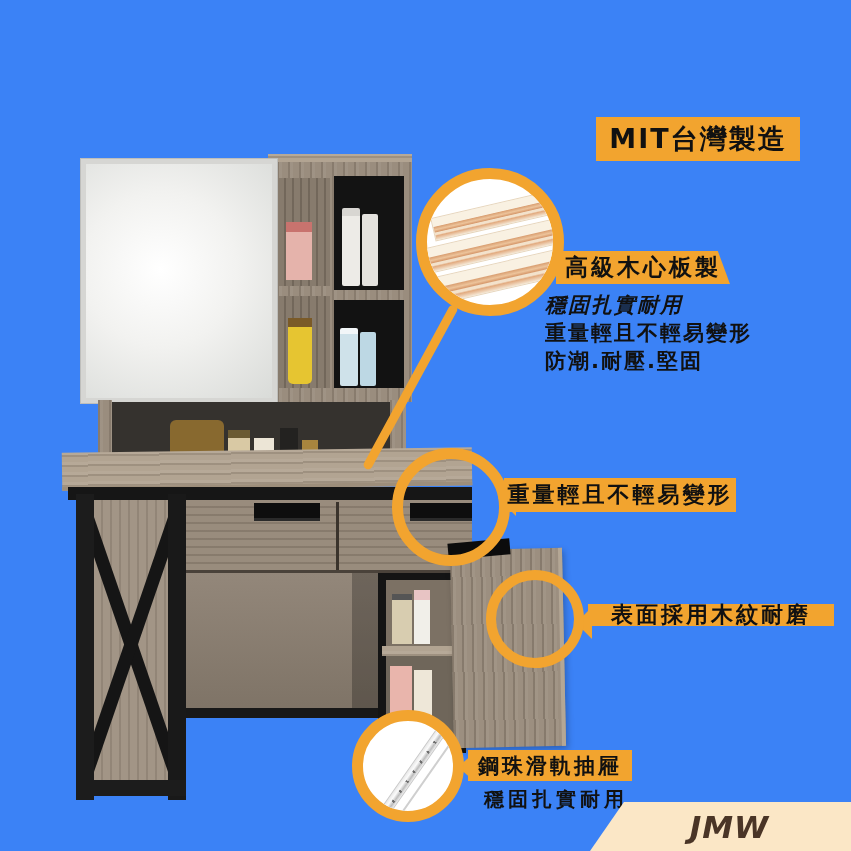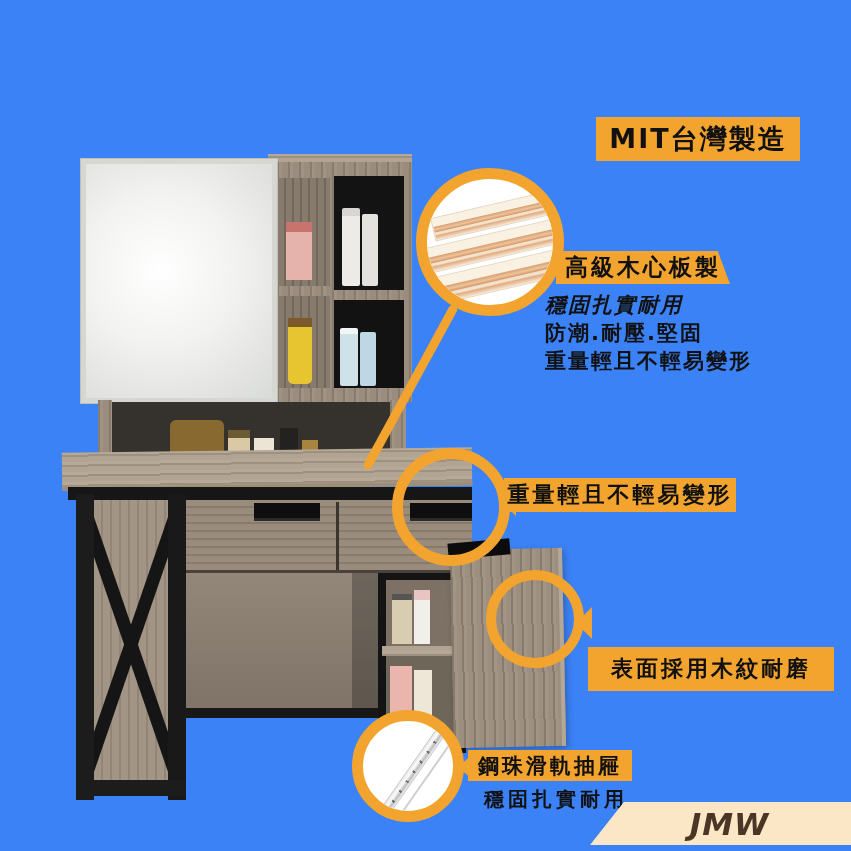--- a/index.html
+++ b/index.html
@@ -135,28 +135,28 @@
       </div>
       <div class="abs" style="left:6px;top:52px;width:120px;height:2px;background:#cfcfcf;transform:rotate(-55deg);"></div>
     </div>
   </div>
 
   <div class="abs badge" style="left:596px;top:117px;width:204px;height:44px;">MIT台灣製造</div>
 
   <div class="abs label" style="left:556px;top:251px;width:174px;height:33px;font-size:23px;clip-path:polygon(0 0,93% 0,100% 100%,0 100%);">高級木心板製</div>
   <div class="abs" style="left:545px;top:291px;">
     <div class="detail-line" style="font-size:21px;line-height:28px;font-style:italic;">穩固扎實耐用</div>
+    <div class="detail-line" style="font-size:21px;line-height:28px;">重量輕且不輕易變形</div>
     <div class="detail-line" style="font-size:21px;line-height:28px;">防潮.耐壓.堅固</div>
-    <div class="detail-line" style="font-size:21px;line-height:28px;">重量輕且不輕易變形</div>
   </div>
 
   <div class="abs label" style="left:504px;top:478px;width:232px;height:34px;font-size:22px;">重量輕且不輕易變形</div>
 
-  <div class="abs label" style="left:588px;top:604px;width:246px;height:44px;font-size:22px;margin-top:43px;">表面採用木紋耐磨</div>
+  <div class="abs label" style="left:588px;top:604px;width:246px;height:22px;font-size:22px;">表面採用木紋耐磨</div>
 
   <div class="abs label" style="left:468px;top:750px;width:164px;height:31px;font-size:21px;">鋼珠滑軌抽屜</div>
   <div class="abs detail-line" style="left:484px;top:786px;font-size:20px;letter-spacing:4px;">穩固扎實耐用</div>
 
-  <div class="abs brand-band" style="left:590px;top:802px;width:261px;height:43px;">
+  <div class="abs brand-band" style="left:590px;top:802px;width:261px;height:49px;">
     <span class="brand-en">JMW</span>
   </div>
 
 </div>
 
 </body></html>

